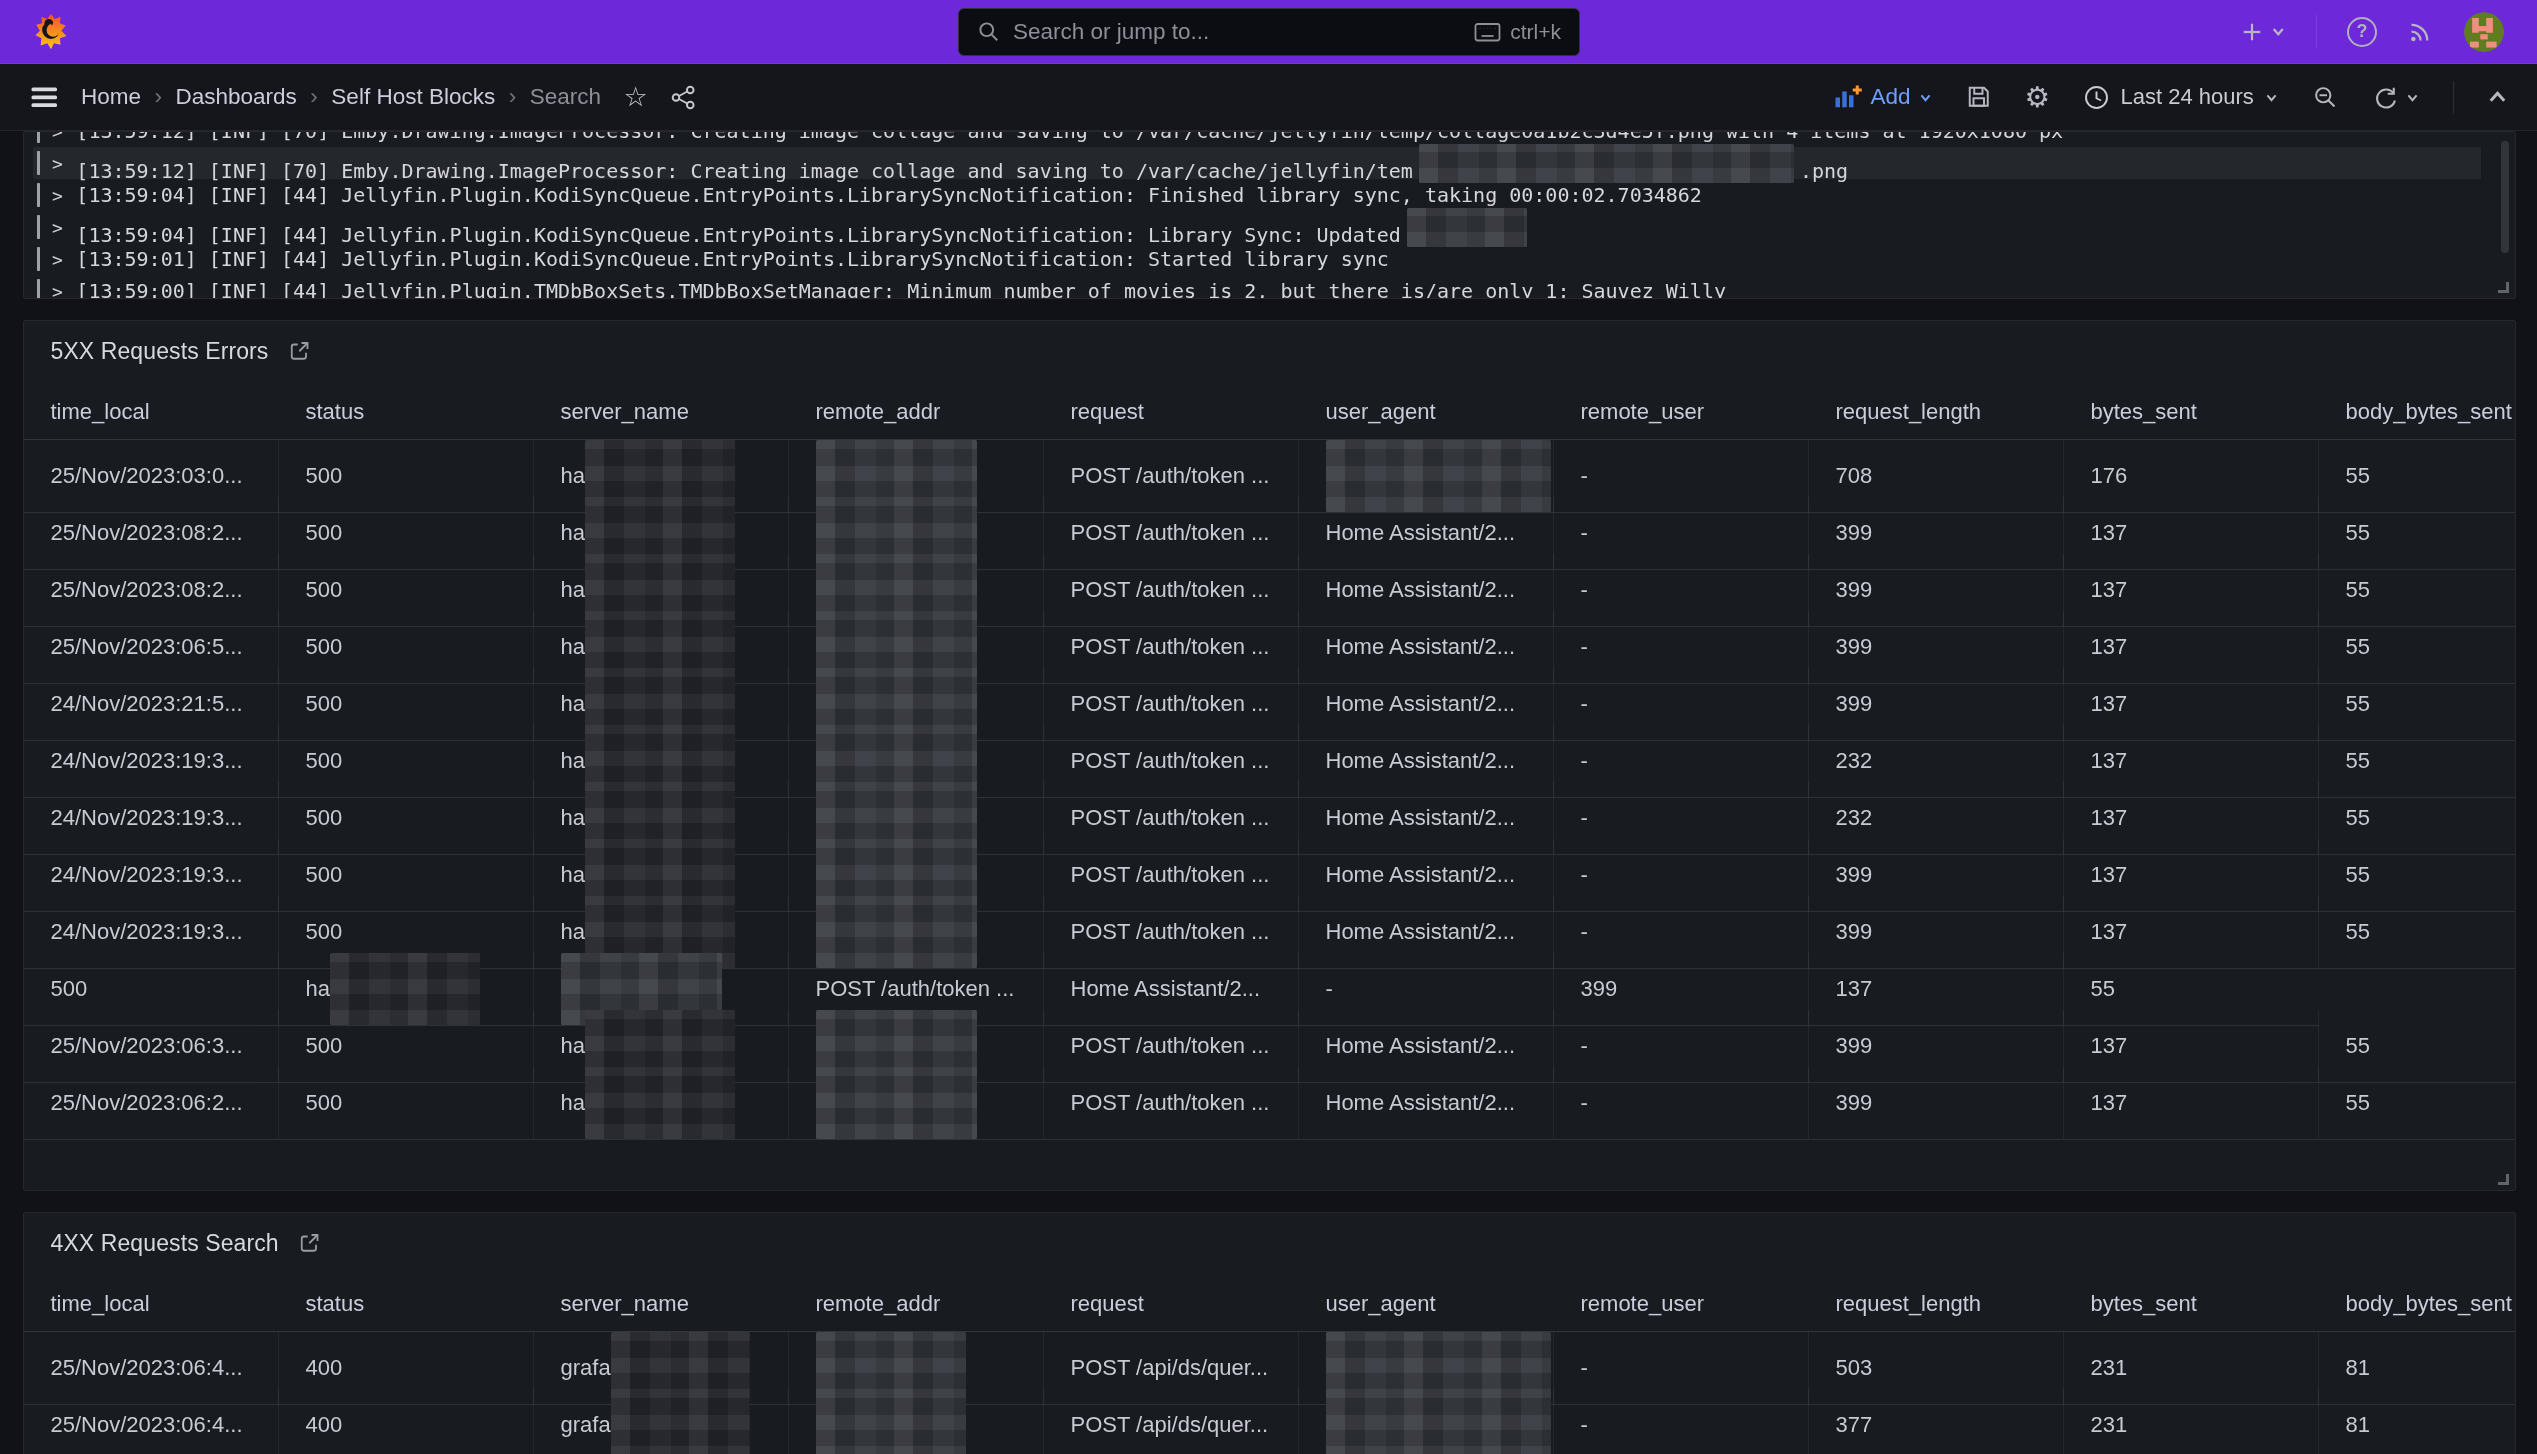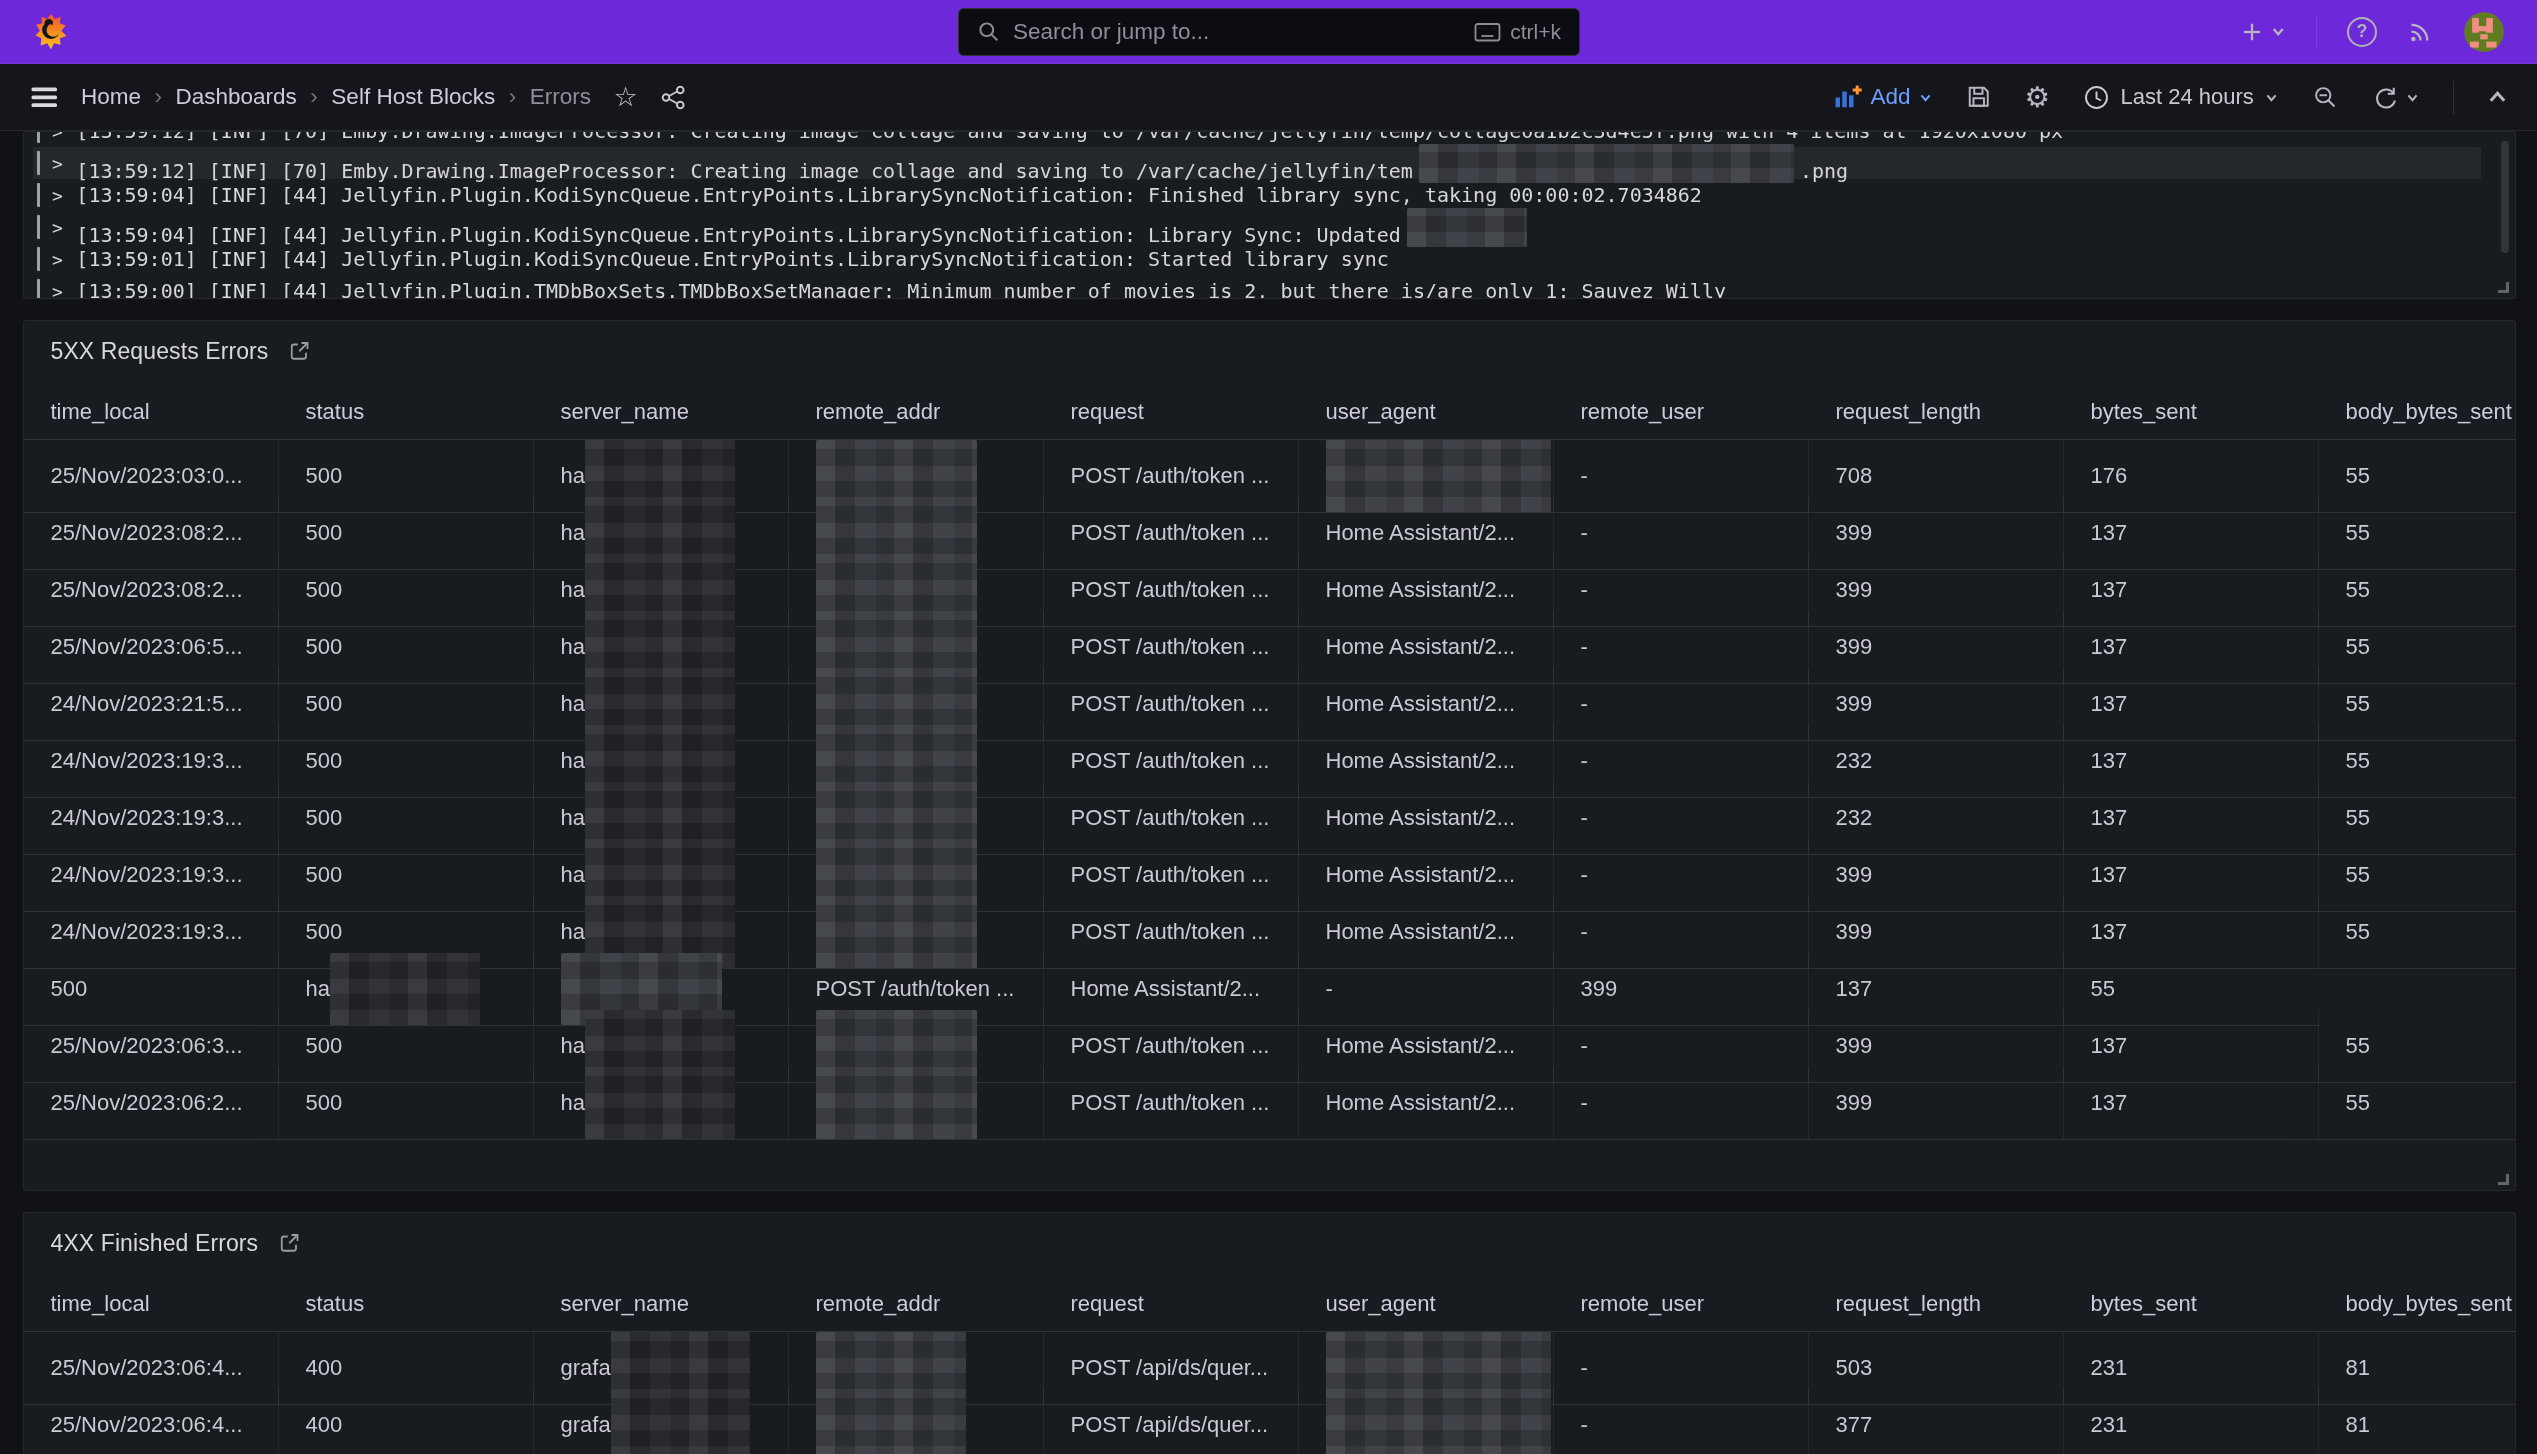--- a/index.html
+++ b/index.html
@@ -196,21 +196,21 @@
         </svg>
       </span>
     </button>
     <div class="crumbs" id="breadcrumb">
         <span class="crumb">Home</span>
         <span class="crumb-sep">›</span>
         <span class="crumb">Dashboards</span>
         <span class="crumb-sep">›</span>
         <span class="crumb">Self Host Blocks</span>
         <span class="crumb-sep">›</span>
-        <span class="crumb current">Errors</span>
+        <span class="crumb current">Search</span>
       </div>
     <button class="iconbtn">
       <span class="star-glyph">☆</span>
     </button>
     <button class="iconbtn">
       <span>
         <svg width="27" height="27" viewBox="0 0 36 36" fill="none" stroke="#c6c7cf" stroke-width="2.6">
           <circle cx="27" cy="8" r="4.4"></circle>
             <circle cx="8" cy="18" r="4.4"></circle>
             <circle cx="27" cy="28" r="4.4"></circle>
@@ -578,21 +578,21 @@
           <div class="td">Home Assistant/2...</div>
           <div class="td">-</div>
           <div class="td">399</div>
           <div class="td">137</div>
           <div class="td">55</div>
         </div>
         <div class="resize-corner"></div>
       </section>
       <section class="panel tablepanel h4">
         <div class="ptitle-row">
-          <h2 class="ptitle">4XX Finished Errors</h2>
+          <h2 class="ptitle">4XX Requests Search</h2>
           <span>
             <svg width="22.5" height="22.5" viewBox="0 0 30 30" fill="none" stroke="#9a9ba3" stroke-width="2.4">
               <path d="M13 6 H8 a3 3 0 0 0 -3 3 v13 a3 3 0 0 0 3 3 h13 a3 3 0 0 0 3 -3 v-5"></path>
               <polyline points="18,4 26,4 26,12"></polyline>
               <line x1="26" y1="4" x2="15" y2="15"></line>
             </svg>
           </span>
         </div>
         <div class="thead">
           <div class="th">time_local</div>

